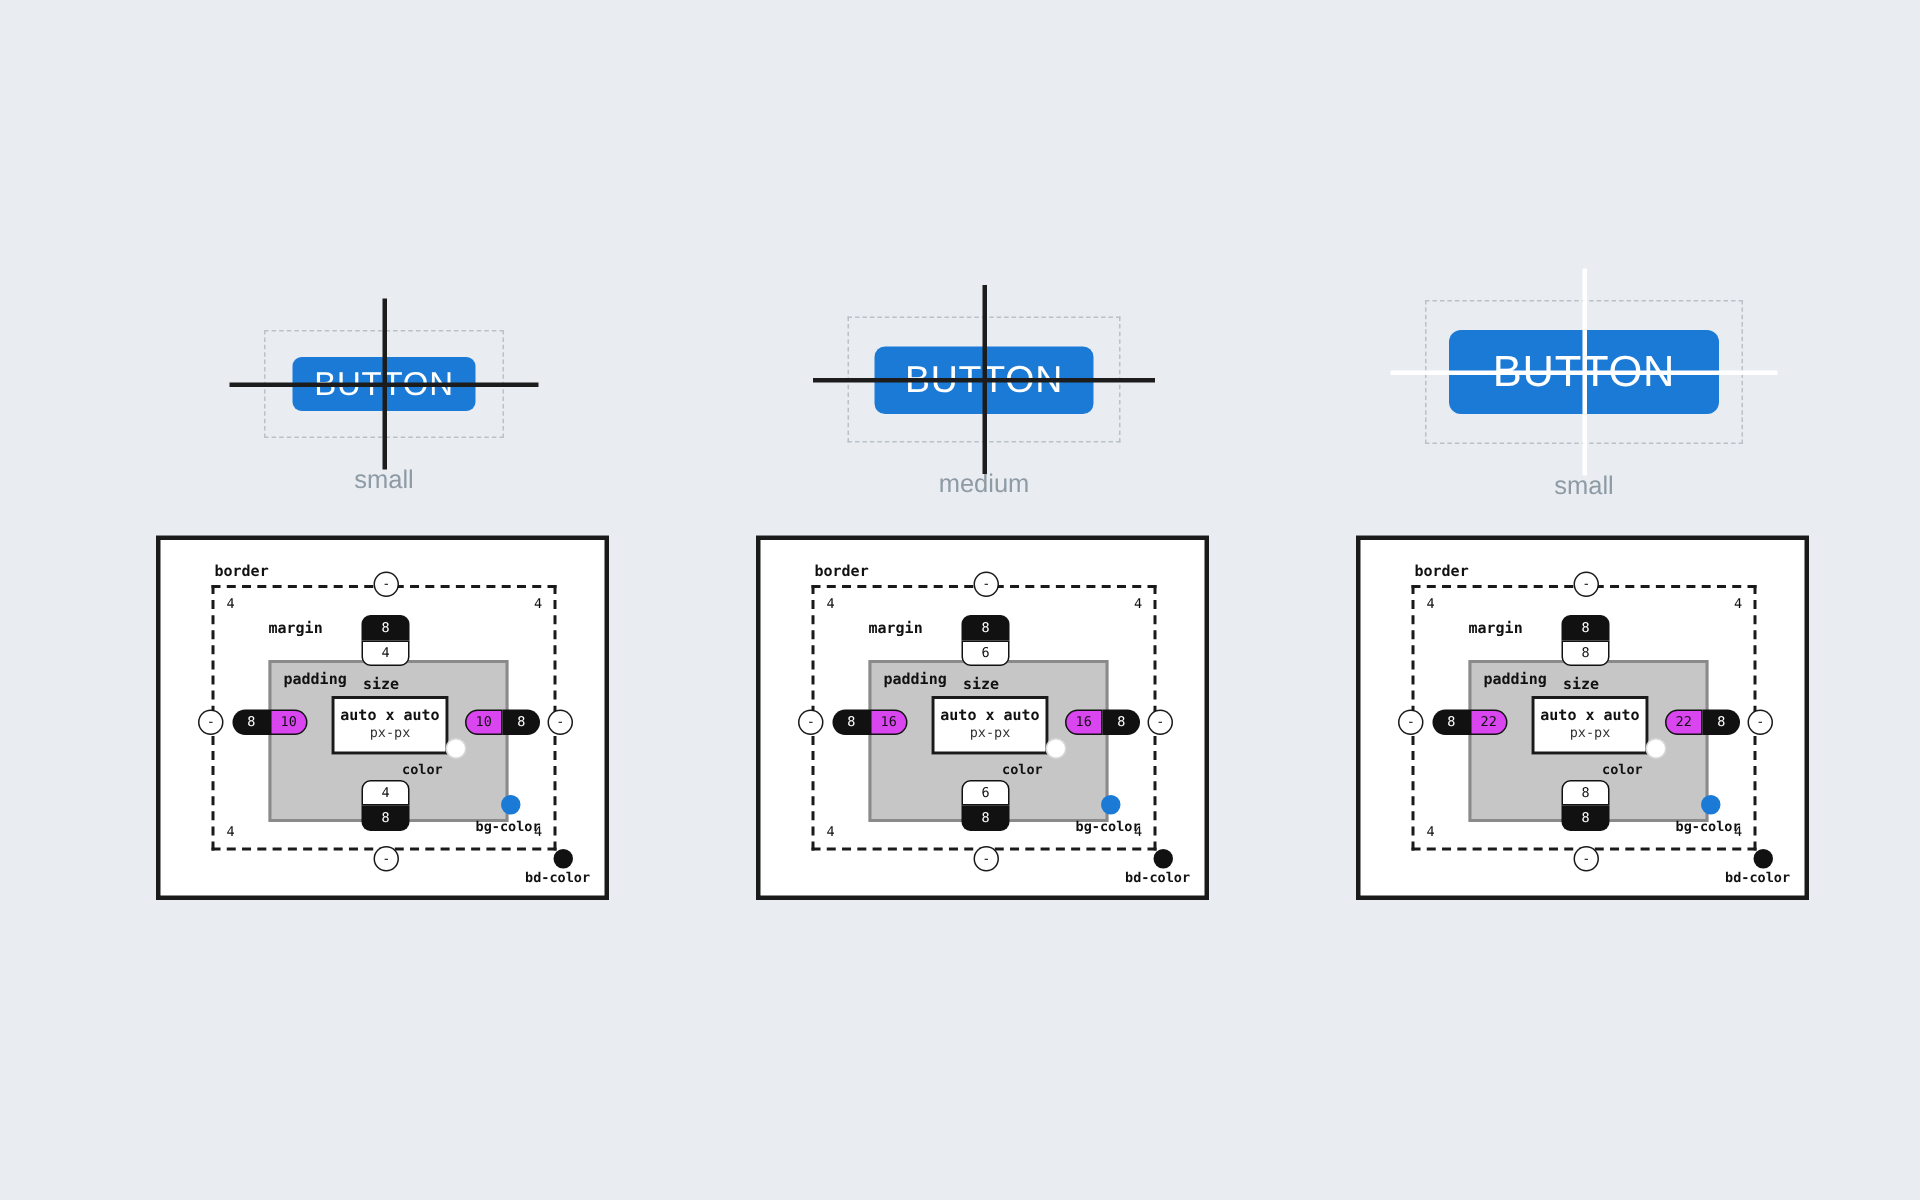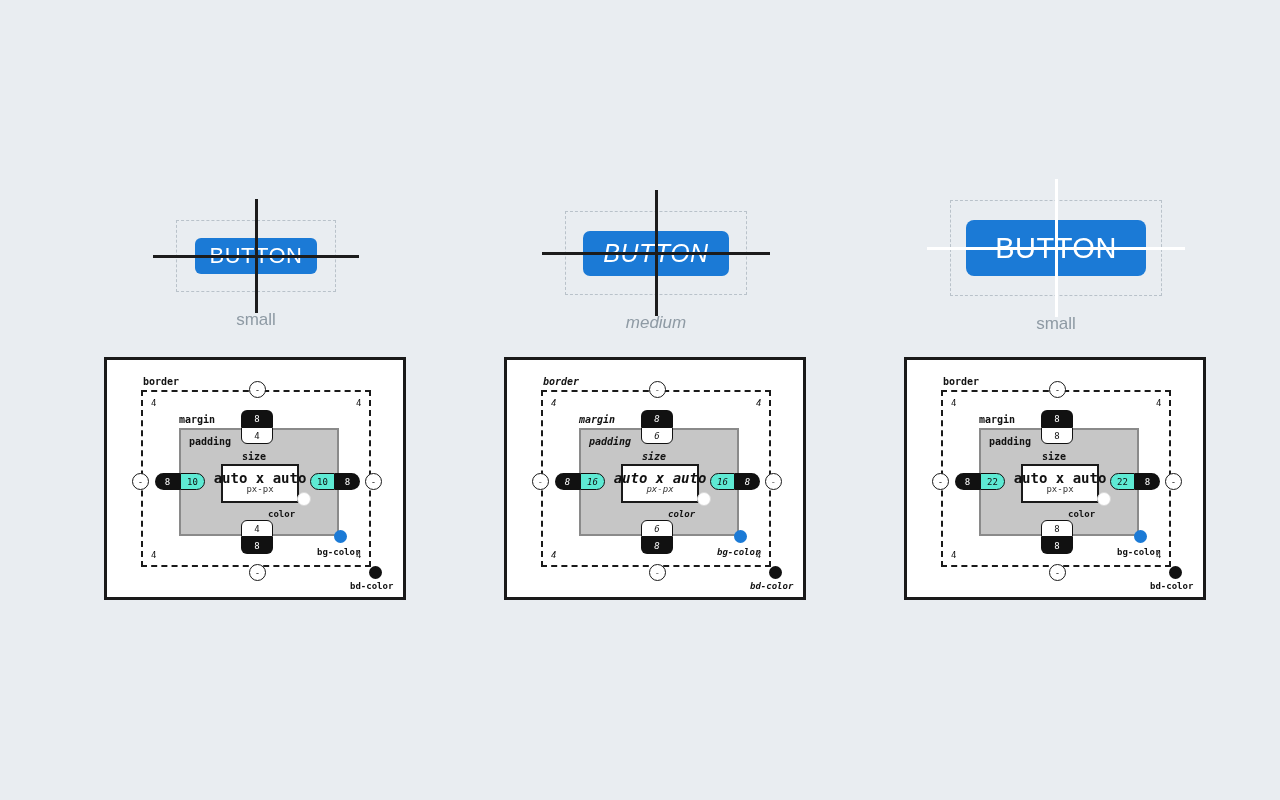--- a/index.html
+++ b/index.html
@@ -99,21 +99,21 @@
     left: 34px;
     top: 30px;
     right: 32px;
     bottom: 30px;
     border: 2px dashed #1a1a1a;
     box-sizing: border-box;
   }
   .gray-box {
     position: absolute;
     left: 72px;
-    top: 68px;
+    top: 80px;
     width: 160px;
     height: 108px;
     background: #c6c6c6;
     border: 2px solid #8a8a8a;
     box-sizing: border-box;
   }
   .size-box {
     position: absolute;
     left: 114px;
     top: 104px;
@@ -121,21 +121,21 @@
     height: 39px;
     background: #ffffff;
     border: 2px solid #1a1a1a;
     box-sizing: border-box;
     display: flex;
     flex-direction: column;
     align-items: center;
     justify-content: center;
   }
   .size-main {
-    font-size: 14px;
+    font-size: 10px;
     font-weight: bold;
     color: #111;
     line-height: 12px;
     white-space: nowrap;
   }
   .size-sub {
     font-size: 9px;
     color: #333;
     line-height: 11px;
     white-space: nowrap;
@@ -214,21 +214,21 @@
     height: 17px;
     min-width: 25px;
     display: flex;
     align-items: center;
     justify-content: center;
     font-size: 9px;
     box-sizing: border-box;
     padding: 0 3px;
   }
   .hchip.dark { background: #111111; color: #ffffff; }
-  .hchip.light { background: #5eead4; color: #111111; border: 1.5px solid #111111; }
+  .hchip.light { background: #d946ef; color: #111111; border: 1.5px solid #111111; }
   .hstack.left .hchip:first-child { border-radius: 9px 0 0 9px; }
   .hstack.left .hchip:last-child  { border-radius: 0 9px 9px 0; }
   .hstack.right .hchip:first-child { border-radius: 9px 0 0 9px; }
   .hstack.right .hchip:last-child  { border-radius: 0 9px 9px 0; }
 
   
   .dot {
     position: absolute;
     border-radius: 50%;
     z-index: 6;
@@ -319,21 +319,21 @@
       <div class="dot-label" style="left:161px;top:149px;">color</div>
 
       <div class="dot blue-dot" style="left:227px;top:170px;"></div>
       <div class="dot-label" style="left:210px;top:187px;">bg-color</div>
 
       <div class="dot black-dot" style="left:262px;top:206px;"></div>
       <div class="dot-label" style="left:243px;top:221px;">bd-color</div>
     </div>
   </div>
 
-  <div class="column" style="left:430px;font-style:italic;">
+  <div class="column" style="left:430px;">
 
     <div class="preview-wrap" style="top:211px;">
       <div class="preview-box" style="width:182px;height:84px;">
         <div class="cross-h"></div>
         <div class="cross-v"></div>
         <div class="btn" style="width:146px;height:45px;font-size:25px;border-radius:7px;">BUTTON</div>
       </div>
       <div class="size-label">medium</div>
     </div>
 

